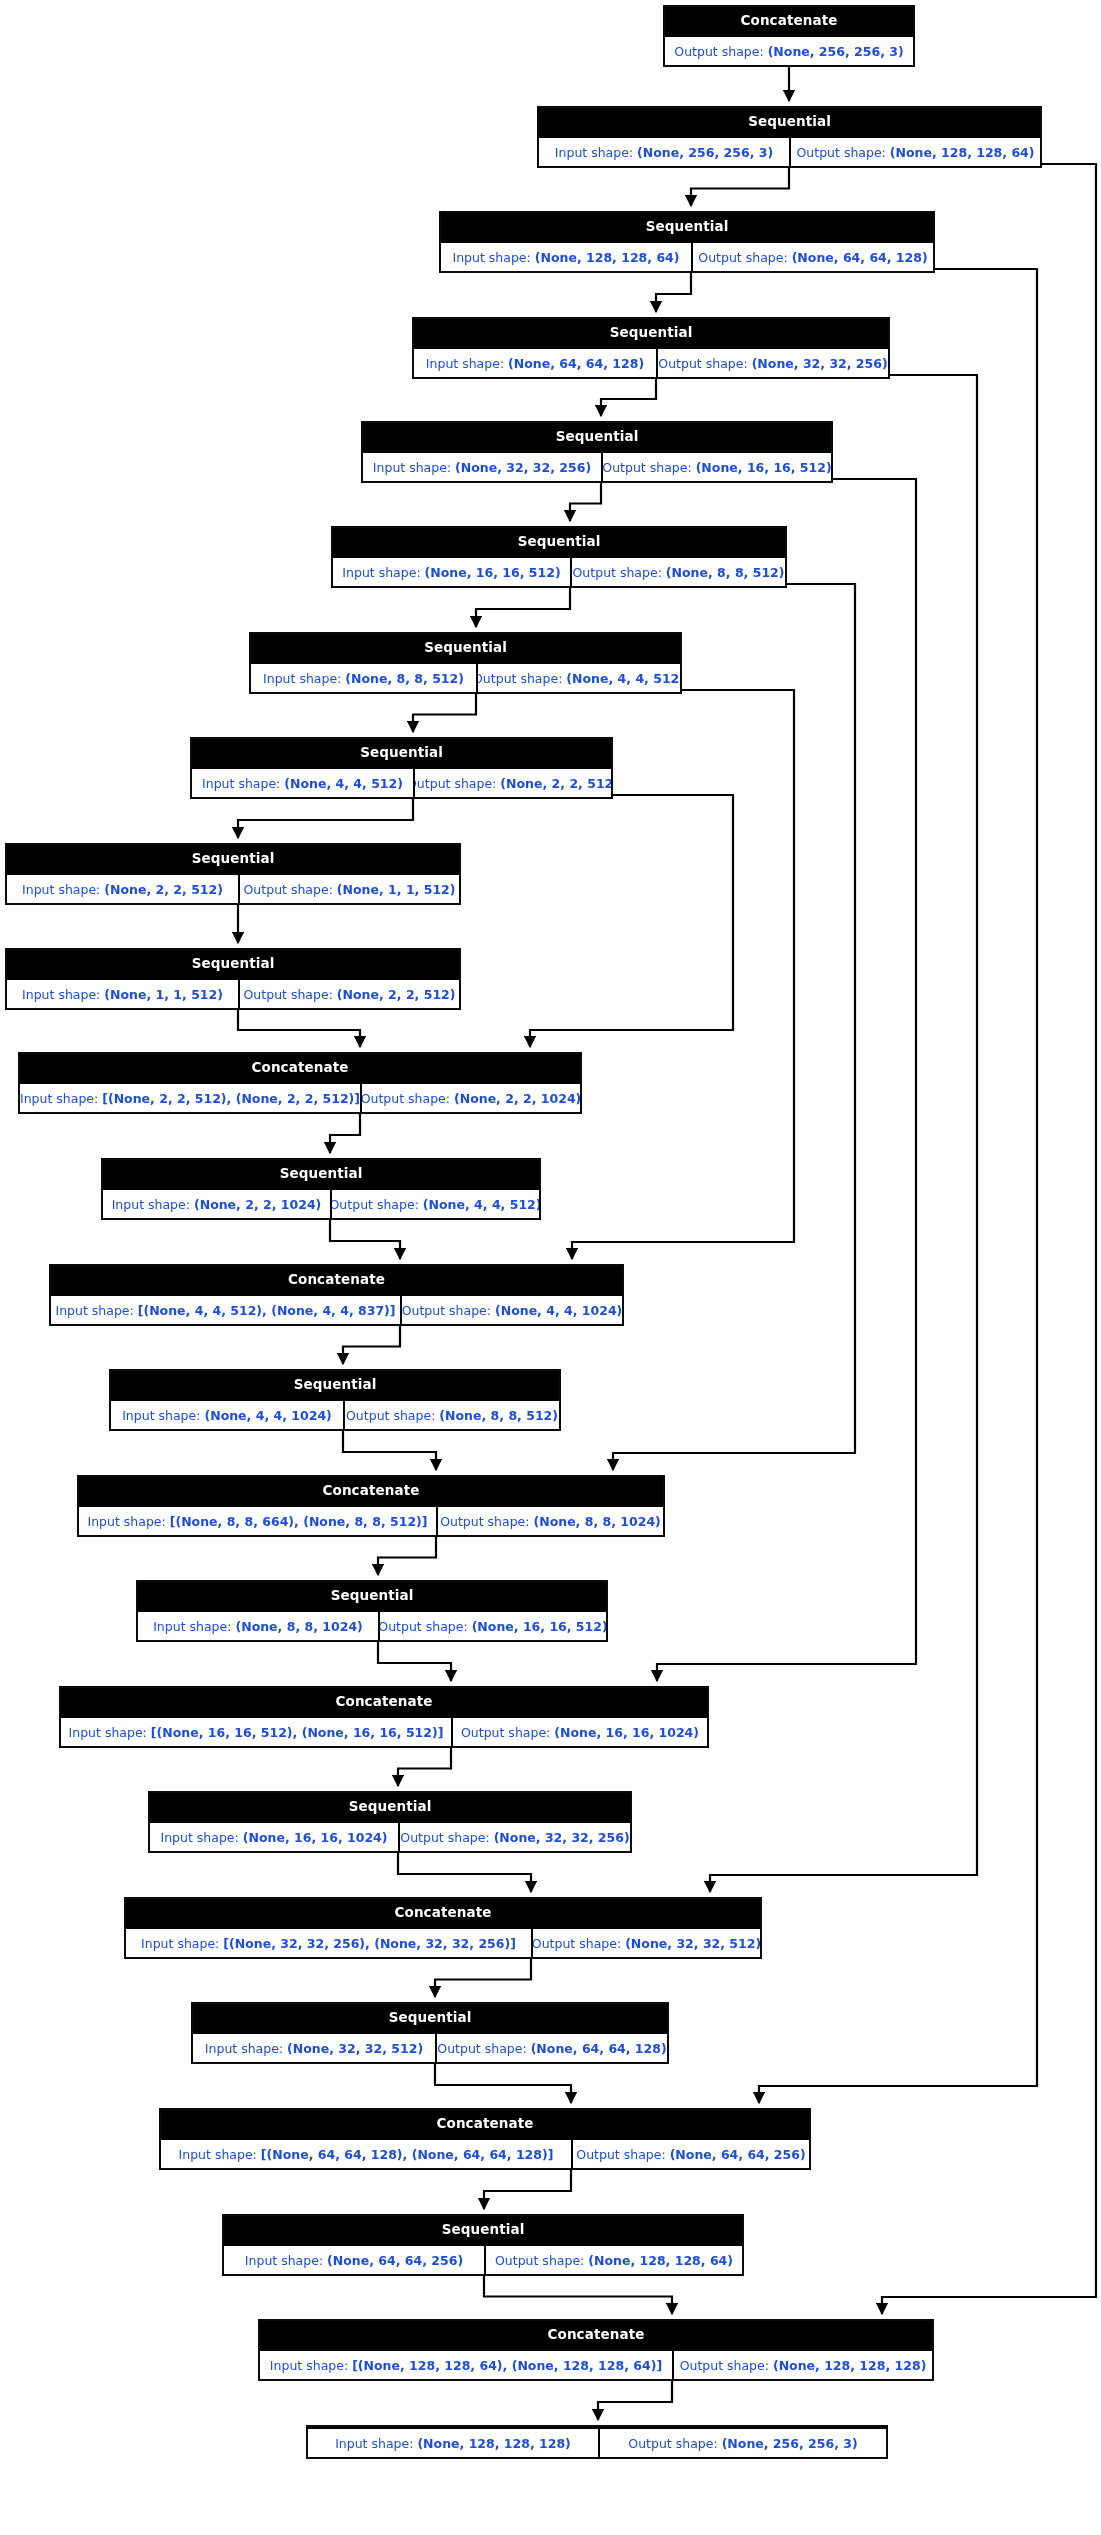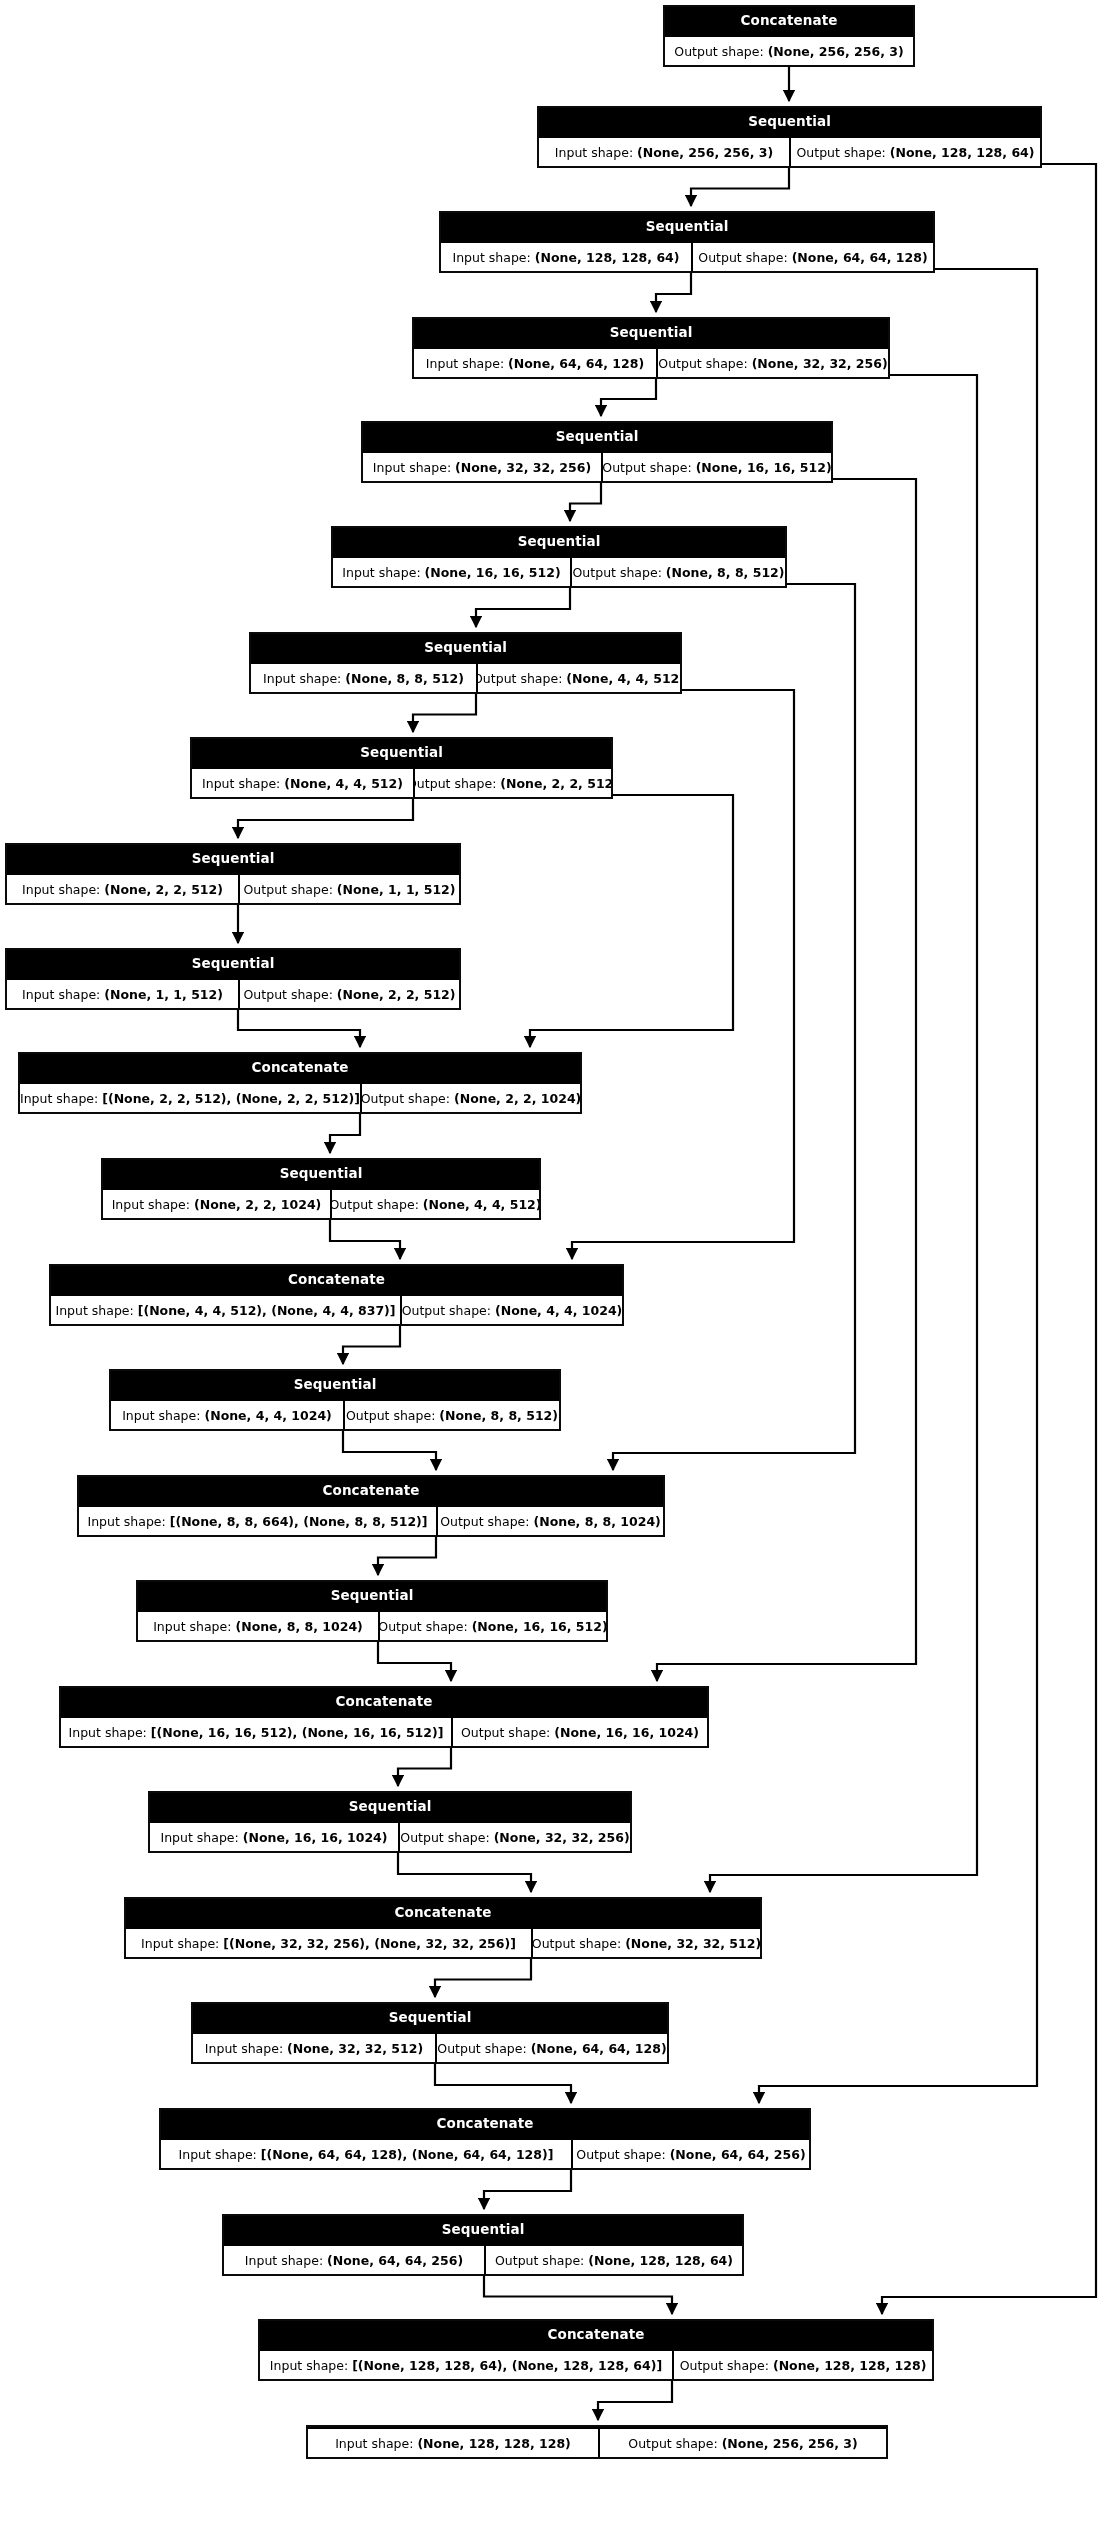--- a/index.html
+++ b/index.html
@@ -46,21 +46,21 @@
     height:28px;
     background:#ffffff;
     border-top:2px solid #000000;
   }
   .cell{
     flex:1 1 auto;
     display:flex;
     align-items:center;
     justify-content:center;
     font-size:12.5px;
-    color:#000000;
+    color:#1d4ed8;
     white-space:nowrap;
     padding:0 7px;
     box-sizing:border-box;
     overflow:hidden;
   }
   .cell + .cell{ border-left:2px solid #000000; }
   .cell b{ font-weight:bold;text-align:center; }
   .cell .lbl{ font-weight:normal; }
   .node.single .node-body .cell{ flex:1 1 100%; }
 </style>

